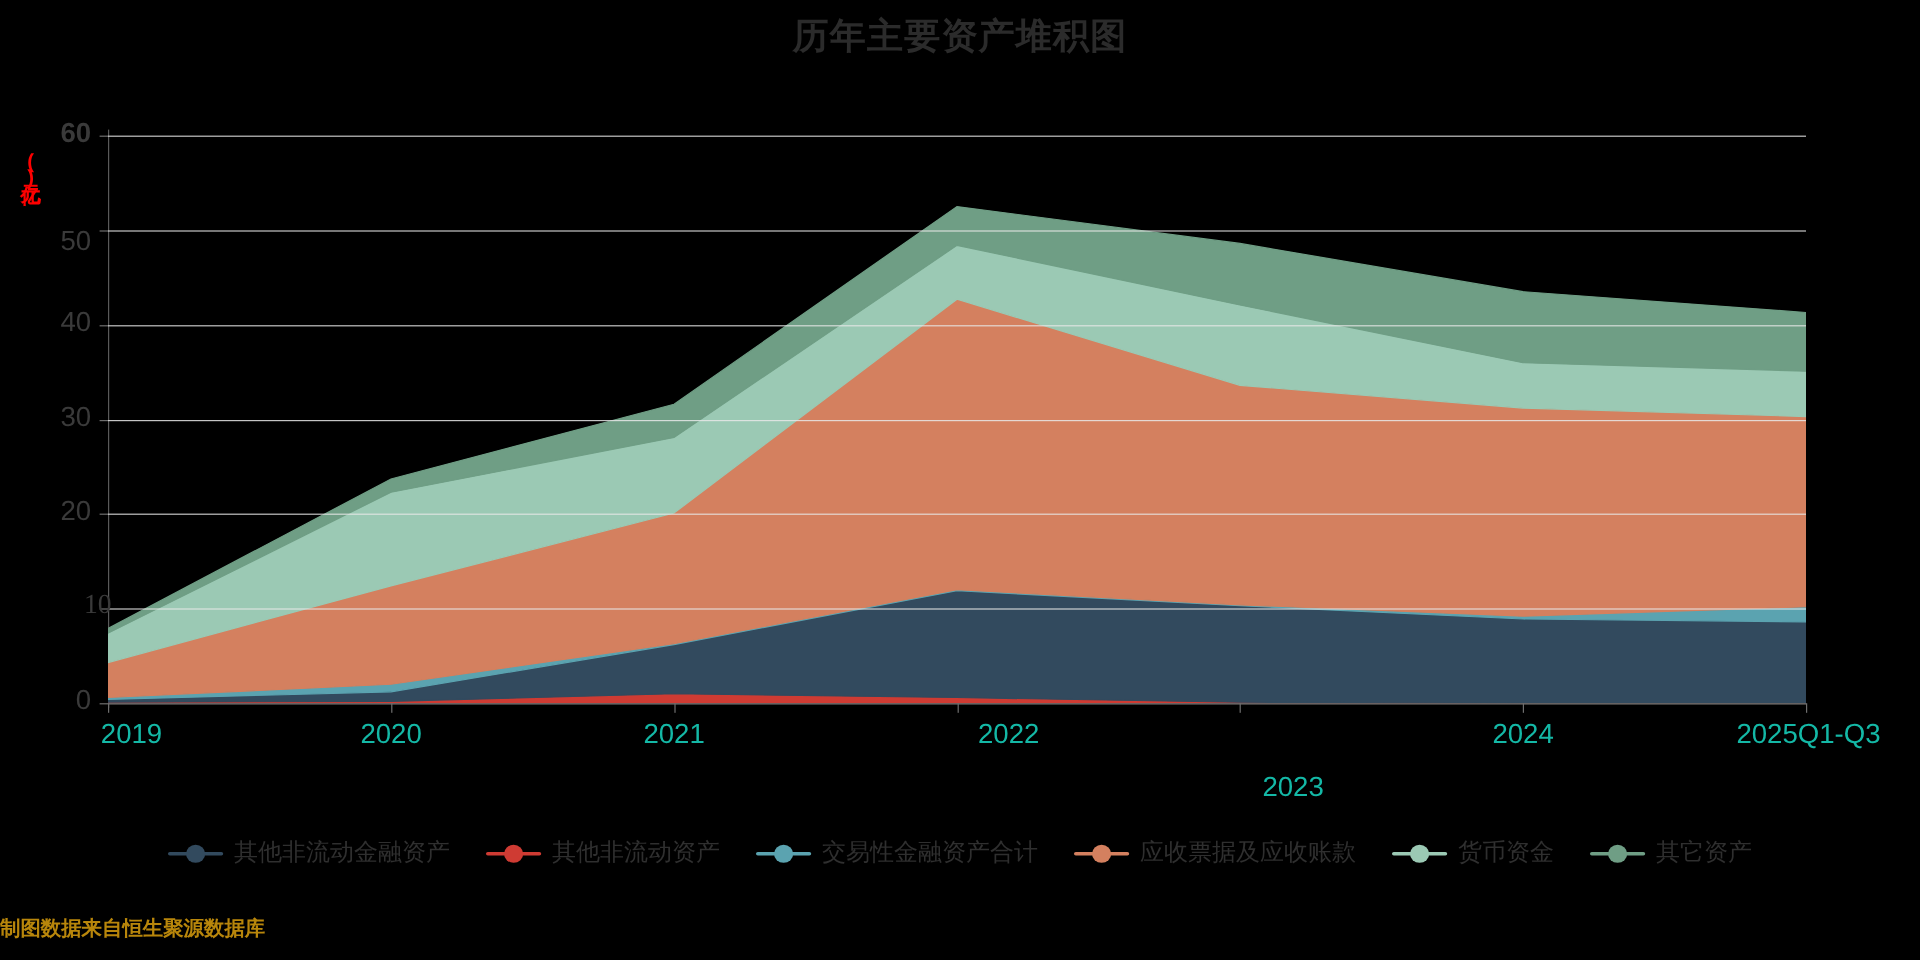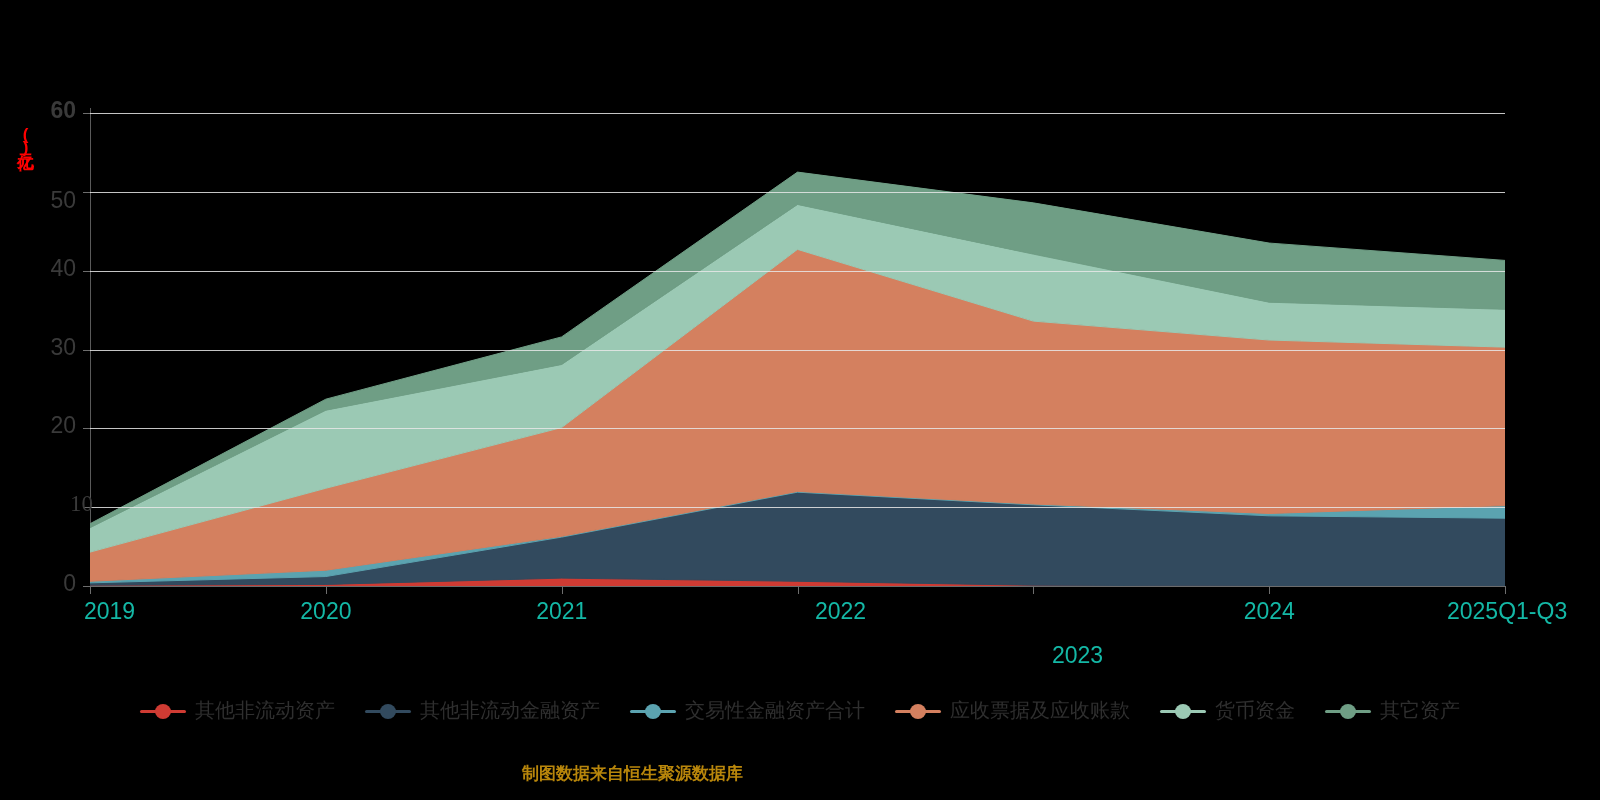--- a/index.html
+++ b/index.html
@@ -64,30 +64,31 @@
     position:absolute; top:7px; left:0; width:46px; height:3px; border-radius:2px;
   }
   .legend-marker .dot {
     position:absolute; top:1px; left:15px; width:16px; height:15px; border-radius:50%;
   }
   .legend-label { font-size:20px; color:#2f2f2f; white-space:nowrap; }
 
   
   .footer-note {
     position:absolute; left:0; top:762px; width:1265px;
-    text-align:center;
+    text-align:left;
     font-size:17px; font-weight:bold; color:#b8860b;
     letter-spacing:0px;
   }
 </style>
 </head>
 <body>
 
 <div id="chart-root">
 
+  <div class="chart-title">历年主要资产堆积图</div>
 
   <div class="y-axis"></div>
   <div class="x-axis"></div>
   <div class="y-axis-unit">(亿元)</div>
 
   <div class="plot-area">
     <svg class="areas-svg" id="areas-svg" viewBox="0 0 1415 473" preserveAspectRatio="none">
         <path d="M0.00 472.21 L235.83 471.42 L471.67 465.12 L707.50 468.27 L943.33 472.21 L1179.17 473.00 L1415.00 473.00 L1415.00 473.00 L1179.17 473.00 L943.33 473.00 L707.50 473.00 L471.67 473.00 L235.83 473.00 L0.00 473.00 Z" fill="#cf3b33" stroke="#cf3b33" stroke-width="1"></path>
         <path d="M0.00 469.85 L235.83 463.54 L471.67 424.12 L707.50 379.19 L943.33 391.80 L1179.17 402.84 L1415.00 405.20 L1415.00 473.00 L1179.17 473.00 L943.33 472.21 L707.50 468.27 L471.67 465.12 L235.83 471.42 L0.00 472.21 Z" fill="#324a5e" stroke="#324a5e" stroke-width="1"></path>
         <path d="M0.00 468.27 L235.83 457.23 L471.67 423.33 L707.50 378.40 L943.33 391.01 L1179.17 400.47 L1415.00 392.59 L1415.00 405.20 L1179.17 402.84 L943.33 391.80 L707.50 379.19 L471.67 424.12 L235.83 463.54 L0.00 469.85 Z" fill="#5ba3b0" stroke="#5ba3b0" stroke-width="1"></path>
@@ -135,31 +136,31 @@
       <div class="x-tick-label" style="left: 1052px; margin-top: 44px;">2023</div>
       <div class="x-tick-mark" style="left: 1269.17px;"></div>
       <div class="x-tick-label" style="left: 1243.67px;">2024</div>
       <div class="x-tick-mark" style="left: 1505px;"></div>
       <div class="x-tick-label" style="left: 1447px;">2025Q1-Q3</div>
     </div>
 
   <div class="legend" id="legend">
       <div class="legend-item">
         <span class="legend-marker">
+          <span class="bar" style="background: rgb(50, 74, 94);"></span>
+          <span class="dot" style="background: rgb(50, 74, 94);"></span>
+        </span>
+        <span class="legend-label">其他非流动金融资产</span>
+      </div>
+      <div class="legend-item">
+        <span class="legend-marker">
           <span class="bar" style="background: rgb(207, 59, 51);"></span>
           <span class="dot" style="background: rgb(207, 59, 51);"></span>
         </span>
         <span class="legend-label">其他非流动资产</span>
-      </div>
-      <div class="legend-item">
-        <span class="legend-marker">
-          <span class="bar" style="background: rgb(50, 74, 94);"></span>
-          <span class="dot" style="background: rgb(50, 74, 94);"></span>
-        </span>
-        <span class="legend-label">其他非流动金融资产</span>
       </div>
       <div class="legend-item">
         <span class="legend-marker">
           <span class="bar" style="background: rgb(91, 163, 176);"></span>
           <span class="dot" style="background: rgb(91, 163, 176);"></span>
         </span>
         <span class="legend-label">交易性金融资产合计</span>
       </div>
       <div class="legend-item">
         <span class="legend-marker">

